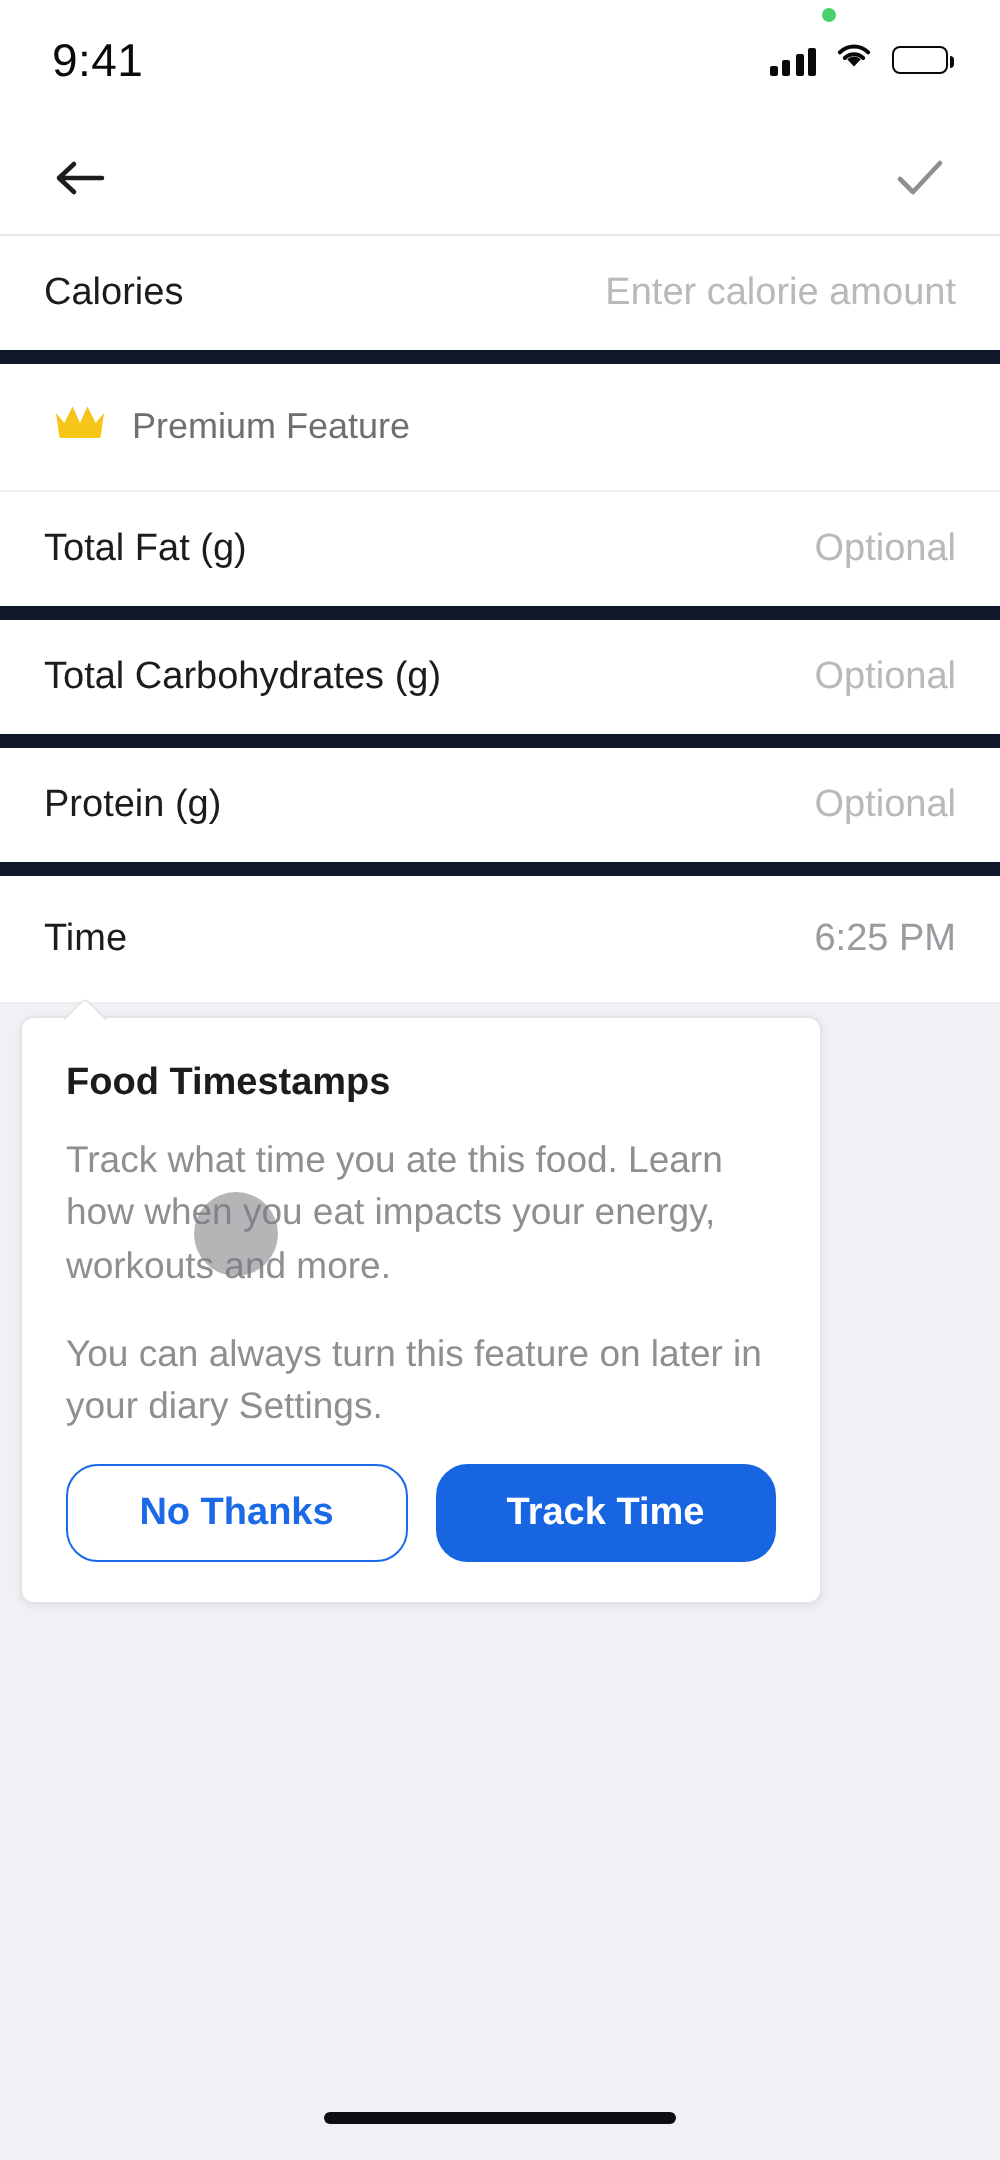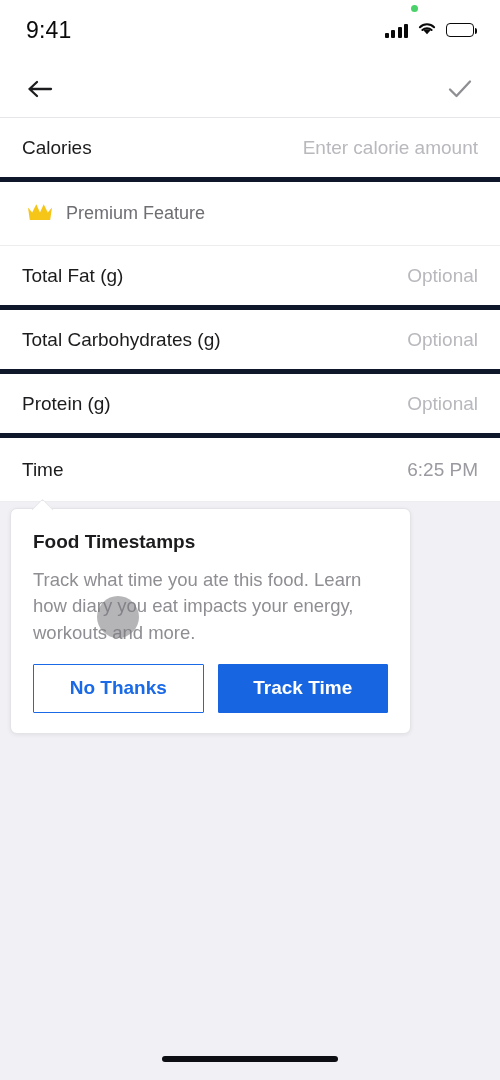--- a/index.html
+++ b/index.html
@@ -47,21 +47,21 @@
   }
   .nav-title { position:absolute; left:0; right:0; text-align:center;
                font-size:22px; font-weight:bold; color:#1a1a1a; pointer-events:none; }
   .nav-btn { width:40px; height:40px; display:flex; align-items:center;
              justify-content:center; position:relative; z-index:2; }
 
   
   .form { position:absolute; top:118px; left:0; width:500px; background:#ffffff; }
   .row {
     height:64px; display:flex; align-items:center; justify-content:space-between;
-    padding:0 22px; border-bottom:5px solid #0f172a; background:#ffffff;
+    padding:0 22px; border-bottom:7px solid #0f172a; background:#ffffff;
   }
   .row:last-child { border-bottom:1px solid #ededf0; }
   .row-label { font-size:19px; color:#1c1c1e; }
   .row-value { font-size:19px; color:#b8b8bd; }
   .row-value.filled { color:#9a9aa0; }
 
   .premium-row {
     height:64px; display:flex; align-items:center; gap:12px;
     padding:0 26px; border-bottom:1px solid #ededf0; background:#ffffff;
   }
@@ -83,21 +83,21 @@
     content:""; position:absolute; left:2px; top:4px;
     width:16px; height:16px; background:#ffffff;
     border-left:1px solid #e4e4e8; border-top:1px solid #e4e4e8;
     transform:rotate(45deg); border-radius:3px 0 0 0;
   }
   .tooltip-title { font-size:19px; font-weight:bold; color:#1c1c1e; margin-bottom:14px; }
   .tooltip-text { font-size:18.5px; line-height:1.42; color:#8e8e93; margin-bottom:16px; }
   .tooltip-text:nth-of-type(2) { margin-bottom:18px; }
   .tooltip-actions { display:flex; gap:14px; }
   .btn {
-    flex:1; height:49px; border-radius:1px; font-size:19px; font-weight:bold;
+    flex:1; height:49px; border-radius:16px; font-size:19px; font-weight:bold;
     display:flex; align-items:center; justify-content:center; cursor:pointer;
   }
   .btn-secondary { background:#ffffff; border:1.4px solid #1a6ae8; color:#1a6ae8; }
   .btn-primary   { background:#1765e0; border:1.4px solid #1765e0; color:#ffffff; }
 
   
   .cursor {
     position:absolute; left:97px; top:596px; width:42px; height:42px;
     border-radius:50%; background:rgba(120,120,125,.55); pointer-events:none;
   }
@@ -185,21 +185,22 @@
     <div class="row">
       <span class="row-label">Time</span>
       <span class="row-value filled">6:25 PM</span>
     </div>
 
   </div>
 
   <div class="tooltip">
     <span class="tooltip-arrow"></span>
     <div class="tooltip-title">Food Timestamps</div>
-    <div class="tooltip-text">Track what time you ate this food. Learn how diary you eat impacts your energy, workouts and more.</div>
+    <div class="tooltip-text">Track what time you ate this food. Learn how when you eat impacts your energy, workouts and more.</div>
+    <div class="tooltip-text">You can always turn this feature on later in your diary Settings.</div>
     <div class="tooltip-actions">
       <div class="btn btn-secondary">No Thanks</div>
       <div class="btn btn-primary">Track Time</div>
     </div>
   </div>
 
   <div class="cursor"></div>
 
   <div class="home-indicator"></div>
 

